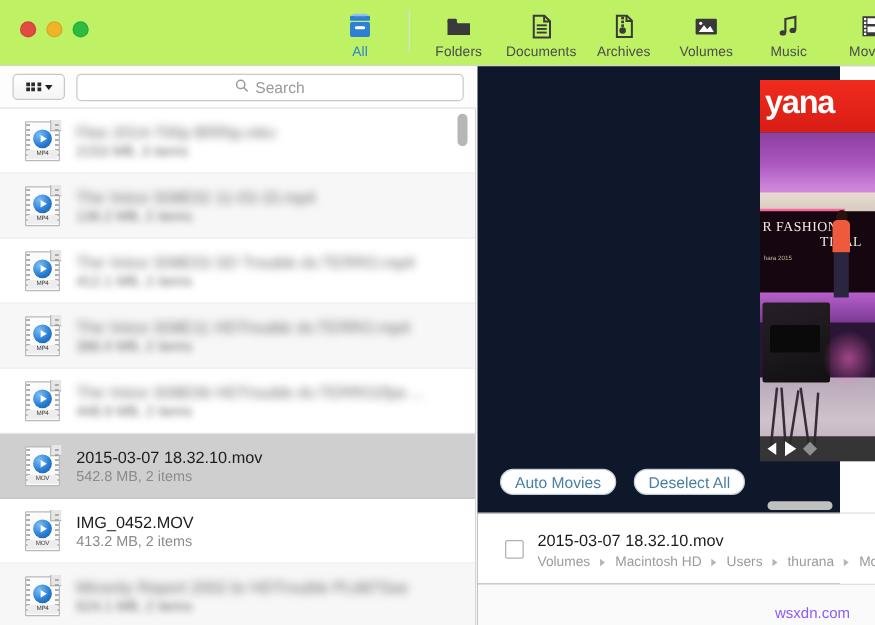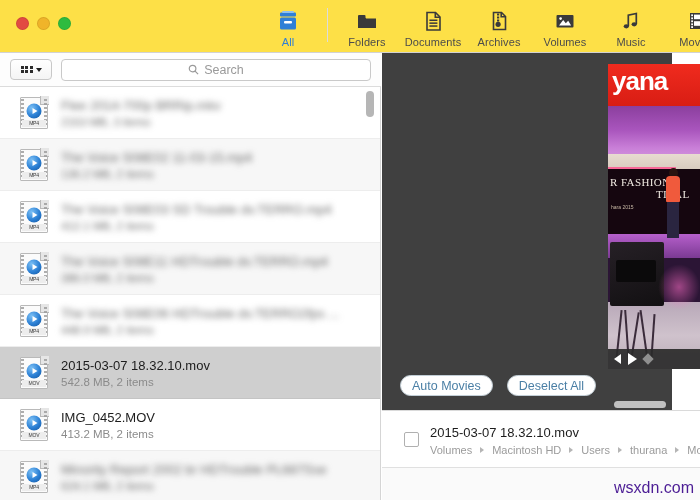--- a/index.html
+++ b/index.html
@@ -7,21 +7,21 @@
   body {
     font-family:"Liberation Sans", sans-serif;
     background:#ffffff;
     -webkit-font-smoothing:antialiased;
   }
   .window { position:relative; width:700px; height:500px; background:#fff; overflow:hidden; }
 
   
   .titlebar {
     position:absolute; left:0; top:0; width:700px; height:53px;
-    background:#fde047;
+    background:#bef264;
     border-bottom:1px solid #d2d2d2;
     display:flex; align-items:flex-start;
   }
   .traffic { position:absolute; left:16px; top:17px; display:flex; gap:8px; }
   .light { width:13px; height:13px; border-radius:50%; }
   .light.red    { background:#e24b42; box-shadow:inset 0 0 0 1px rgba(0,0,0,.09); }
   .light.yellow { background:#f0b429; box-shadow:inset 0 0 0 1px rgba(0,0,0,.09); }
   .light.green  { background:#2ebb3f; box-shadow:inset 0 0 0 1px rgba(0,0,0,.09); }
 
   .segments { position:absolute; left:255px; top:4px; display:flex; align-items:flex-start; height:48px; }
@@ -97,21 +97,21 @@
   .rowtext { display:flex; flex-direction:column; justify-content:center; min-width:0; }
   .rowname { font-size:13px; color:#1c1c1c; white-space:nowrap; }
   .rowmeta { font-size:11.5px; color:#8b8b8b; margin-top:3px; white-space:nowrap; }
   .blurred .rowname, .blurred .rowmeta { filter:blur(3.4px); color:#6a6a6a; }
   .blurred .rowmeta { filter:blur(3.1px); }
 
   .vscroll { position:absolute; right:6px; top:4px; width:8px; height:405px; }
   .vthumb { position:absolute; left:0; top:0; width:8px; height:26px; border-radius:4px; background:#b6b6b6; }
 
   
-  .rightpane { position:absolute; left:382px; top:53px; width:290px; height:447px; background:#404040; }
+  .rightpane { position:absolute; left:382px; top:53px; width:290px; height:447px; background:#0f172a; }
   .preview { position:absolute; left:226px; top:11px; width:92px; height:305px; overflow:hidden; background:#2b1535; }
   .pv-sign { position:absolute; left:0; top:0; width:100%; height:42px;
     background:linear-gradient(180deg,#f02b1e 0%, #d81d14 100%); }
   .pv-signtxt { position:absolute; left:4px; top:2px; font-size:26px; font-weight:bold;
     color:#fff; letter-spacing:-1px; font-family:"Liberation Sans", sans-serif; }
   .pv-wall { position:absolute; left:0; top:42px; width:100%; height:60px;
     background:linear-gradient(180deg,#8b3f9e 0%, #a955bd 40%, #c97fd8 70%, #d8a0df 100%); }
   .pv-wall2 { position:absolute; left:0; top:90px; width:100%; height:24px;
     background:linear-gradient(180deg,#e8dcd0 0%, #cfc1b5 100%); }
   .pv-banner { position:absolute; left:0; top:105px; width:100%; height:68px; background:#15060f; }
@@ -157,21 +157,21 @@
   .bottominfo { position:absolute; left:0; top:358px; width:318px; height:56px; background:#fff; }
   .bcheck {
     position:absolute; left:22px; top:21px; width:15px; height:15px;
     border:1px solid #b0b0b0; border-radius:2px; background:#fff;
   }
   .bname { position:absolute; left:48px; top:14px; font-size:13px; color:#1c1c1c; white-space:nowrap; }
   .bcrumb { position:absolute; left:48px; top:33px; font-size:11px; color:#9b9b9b; white-space:nowrap; display:flex; align-items:center; gap:8px; }
   .bcrumb .sep { width:0;height:0;border-left:4px solid #b5b5b5;border-top:3px solid transparent;border-bottom:3px solid transparent; }
   .bpanel-div2 { position:absolute; left:0; top:414px; width:318px; height:1px; background:#e0e0e0; }
   .footer { position:absolute; left:0; top:415px; width:318px; height:32px; background:#fafafa; }
-  .wmark { position:absolute; right:6px; bottom:3px; font-size:16px; color:#4c1d95; }
+  .wmark { position:absolute; right:20px; bottom:3px; font-size:12px; color:#8b5cf6; }
 </style>
 </head>
 <body>
 
 <div class="window">
 
   <div class="titlebar">
     <div class="traffic">
       <div class="light red"></div>
       <div class="light yellow"></div>

